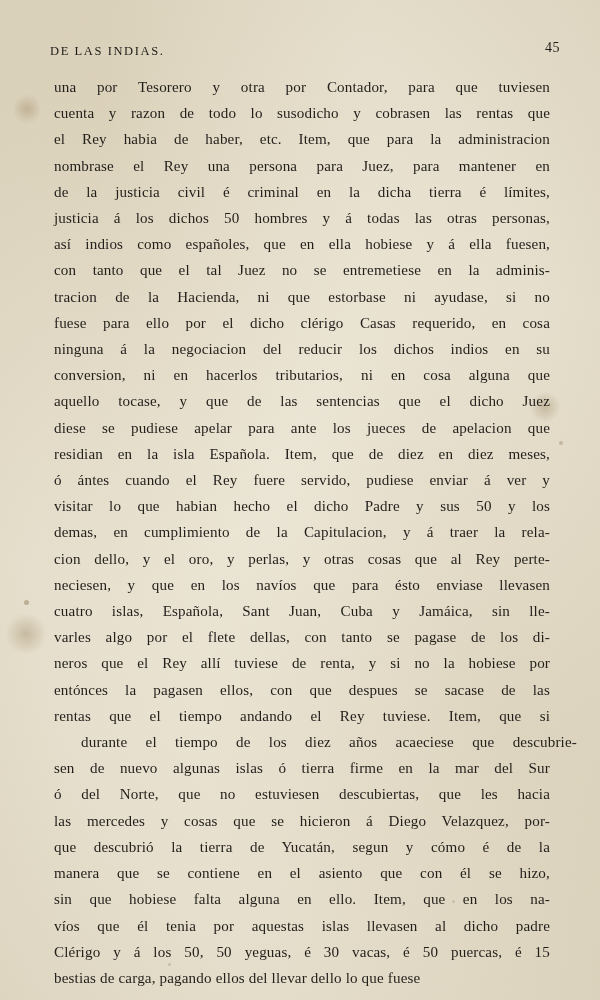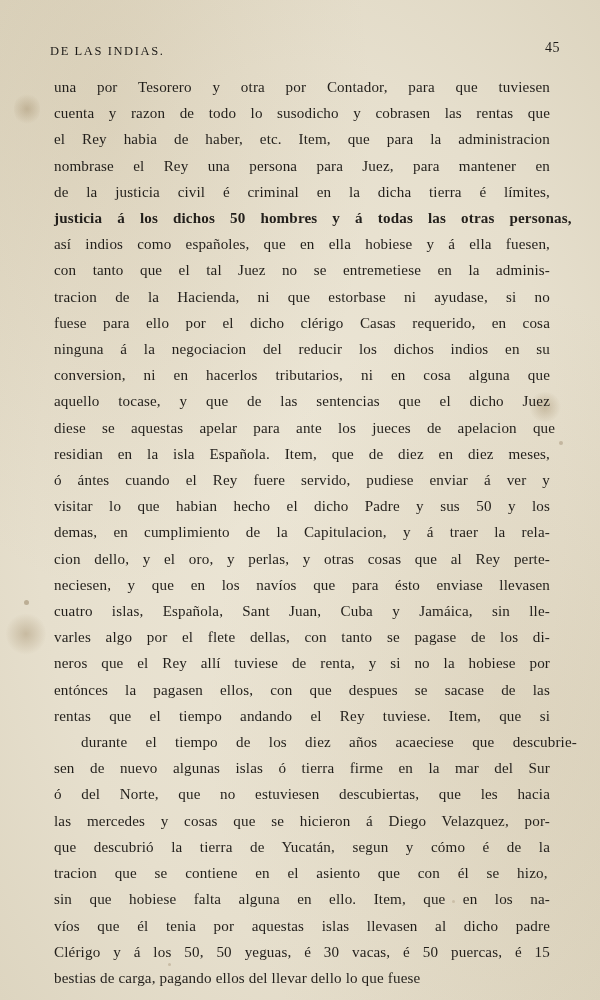--- a/index.html
+++ b/index.html
@@ -121,21 +121,21 @@
       <span class="line j">
           <span style="word-spacing: 12.928px;">el Rey habia de haber, etc. Item, que para la administracion</span>
         </span>
       <span class="line j">
           <span style="word-spacing: 15.359px;">nombrase el Rey una persona para Juez, para mantener en</span>
         </span>
       <span class="line j">
           <span style="word-spacing: 13.778px;">de la justicia civil é criminal en la dicha tierra é límites,</span>
         </span>
       <span class="line j">
-          <span style="word-spacing: 11.091px; font-weight: bold;">justicia á los dichos 50 hombres y á todas las otras personas,</span>
+          <span style="word-spacing: 11.091px;">justicia á los dichos 50 hombres y á todas las otras personas,</span>
         </span>
       <span class="line j">
           <span style="word-spacing: 10.205px;">así indios como españoles, que en ella hobiese y á ella fuesen,</span>
         </span>
       <span class="line j">
           <span style="word-spacing: 12.47px;">con tanto que el tal Juez no se entremetiese en la adminis-</span>
         </span>
       <span class="line j">
           <span style="word-spacing: 14.278px;">tracion de la Hacienda, ni que estorbase ni ayudase, si no</span>
         </span>
@@ -145,21 +145,21 @@
       <span class="line j">
           <span style="word-spacing: 12.734px;">ninguna á la negociacion del reducir los dichos indios en su</span>
         </span>
       <span class="line j">
           <span style="word-spacing: 13.997px;">conversion, ni en hacerlos tributarios, ni en cosa alguna que</span>
         </span>
       <span class="line j">
           <span style="word-spacing: 14.838px;">aquello tocase, y que de las sentencias que el dicho Juez</span>
         </span>
       <span class="line j">
-          <span style="word-spacing: 12.225px;">diese se aquestas apelar para ante los jueces de apelacion que</span>
+          <span style="word-spacing: 12.225px;">diese se pudiese apelar para ante los jueces de apelacion que</span>
         </span>
       <span class="line j">
           <span style="word-spacing: 10.868px;">residian en la isla Española. Item, que de diez en diez meses,</span>
         </span>
       <span class="line j">
           <span style="word-spacing: 11.976px;">ó ántes cuando el Rey fuere servido, pudiese enviar á ver y</span>
         </span>
       <span class="line j">
           <span style="word-spacing: 12.395px;">visitar lo que habian hecho el dicho Padre y sus 50 y los</span>
         </span>
@@ -196,21 +196,21 @@
       <span class="line j">
           <span style="word-spacing: 15.63px;">ó del Norte, que no estuviesen descubiertas, que les hacia</span>
         </span>
       <span class="line j">
           <span style="word-spacing: 11.75px;">las mercedes y cosas que se hicieron á Diego Velazquez, por-</span>
         </span>
       <span class="line j">
           <span style="word-spacing: 13.516px;">que descubrió la tierra de Yucatán, segun y cómo é de la</span>
         </span>
       <span class="line j">
-          <span style="word-spacing: 13.77px;">tracion que se contiene en el asiento que con él se hizo,</span>
+          <span style="word-spacing: 13.77px;">manera que se contiene en el asiento que con él se hizo,</span>
         </span>
       <span class="line j">
           <span style="word-spacing: 13.474px;">sin que hobiese falta alguna en ello. Item, que en los na-</span>
         </span>
       <span class="line j">
           <span style="word-spacing: 13.659px;">víos que él tenia por aquestas islas llevasen al dicho padre</span>
         </span>
       <span class="line j">
           <span style="word-spacing: 8.907px;">Clérigo y á los 50, 50 yeguas, é 30 vacas, é 50 puercas, é 15</span>
         </span>

